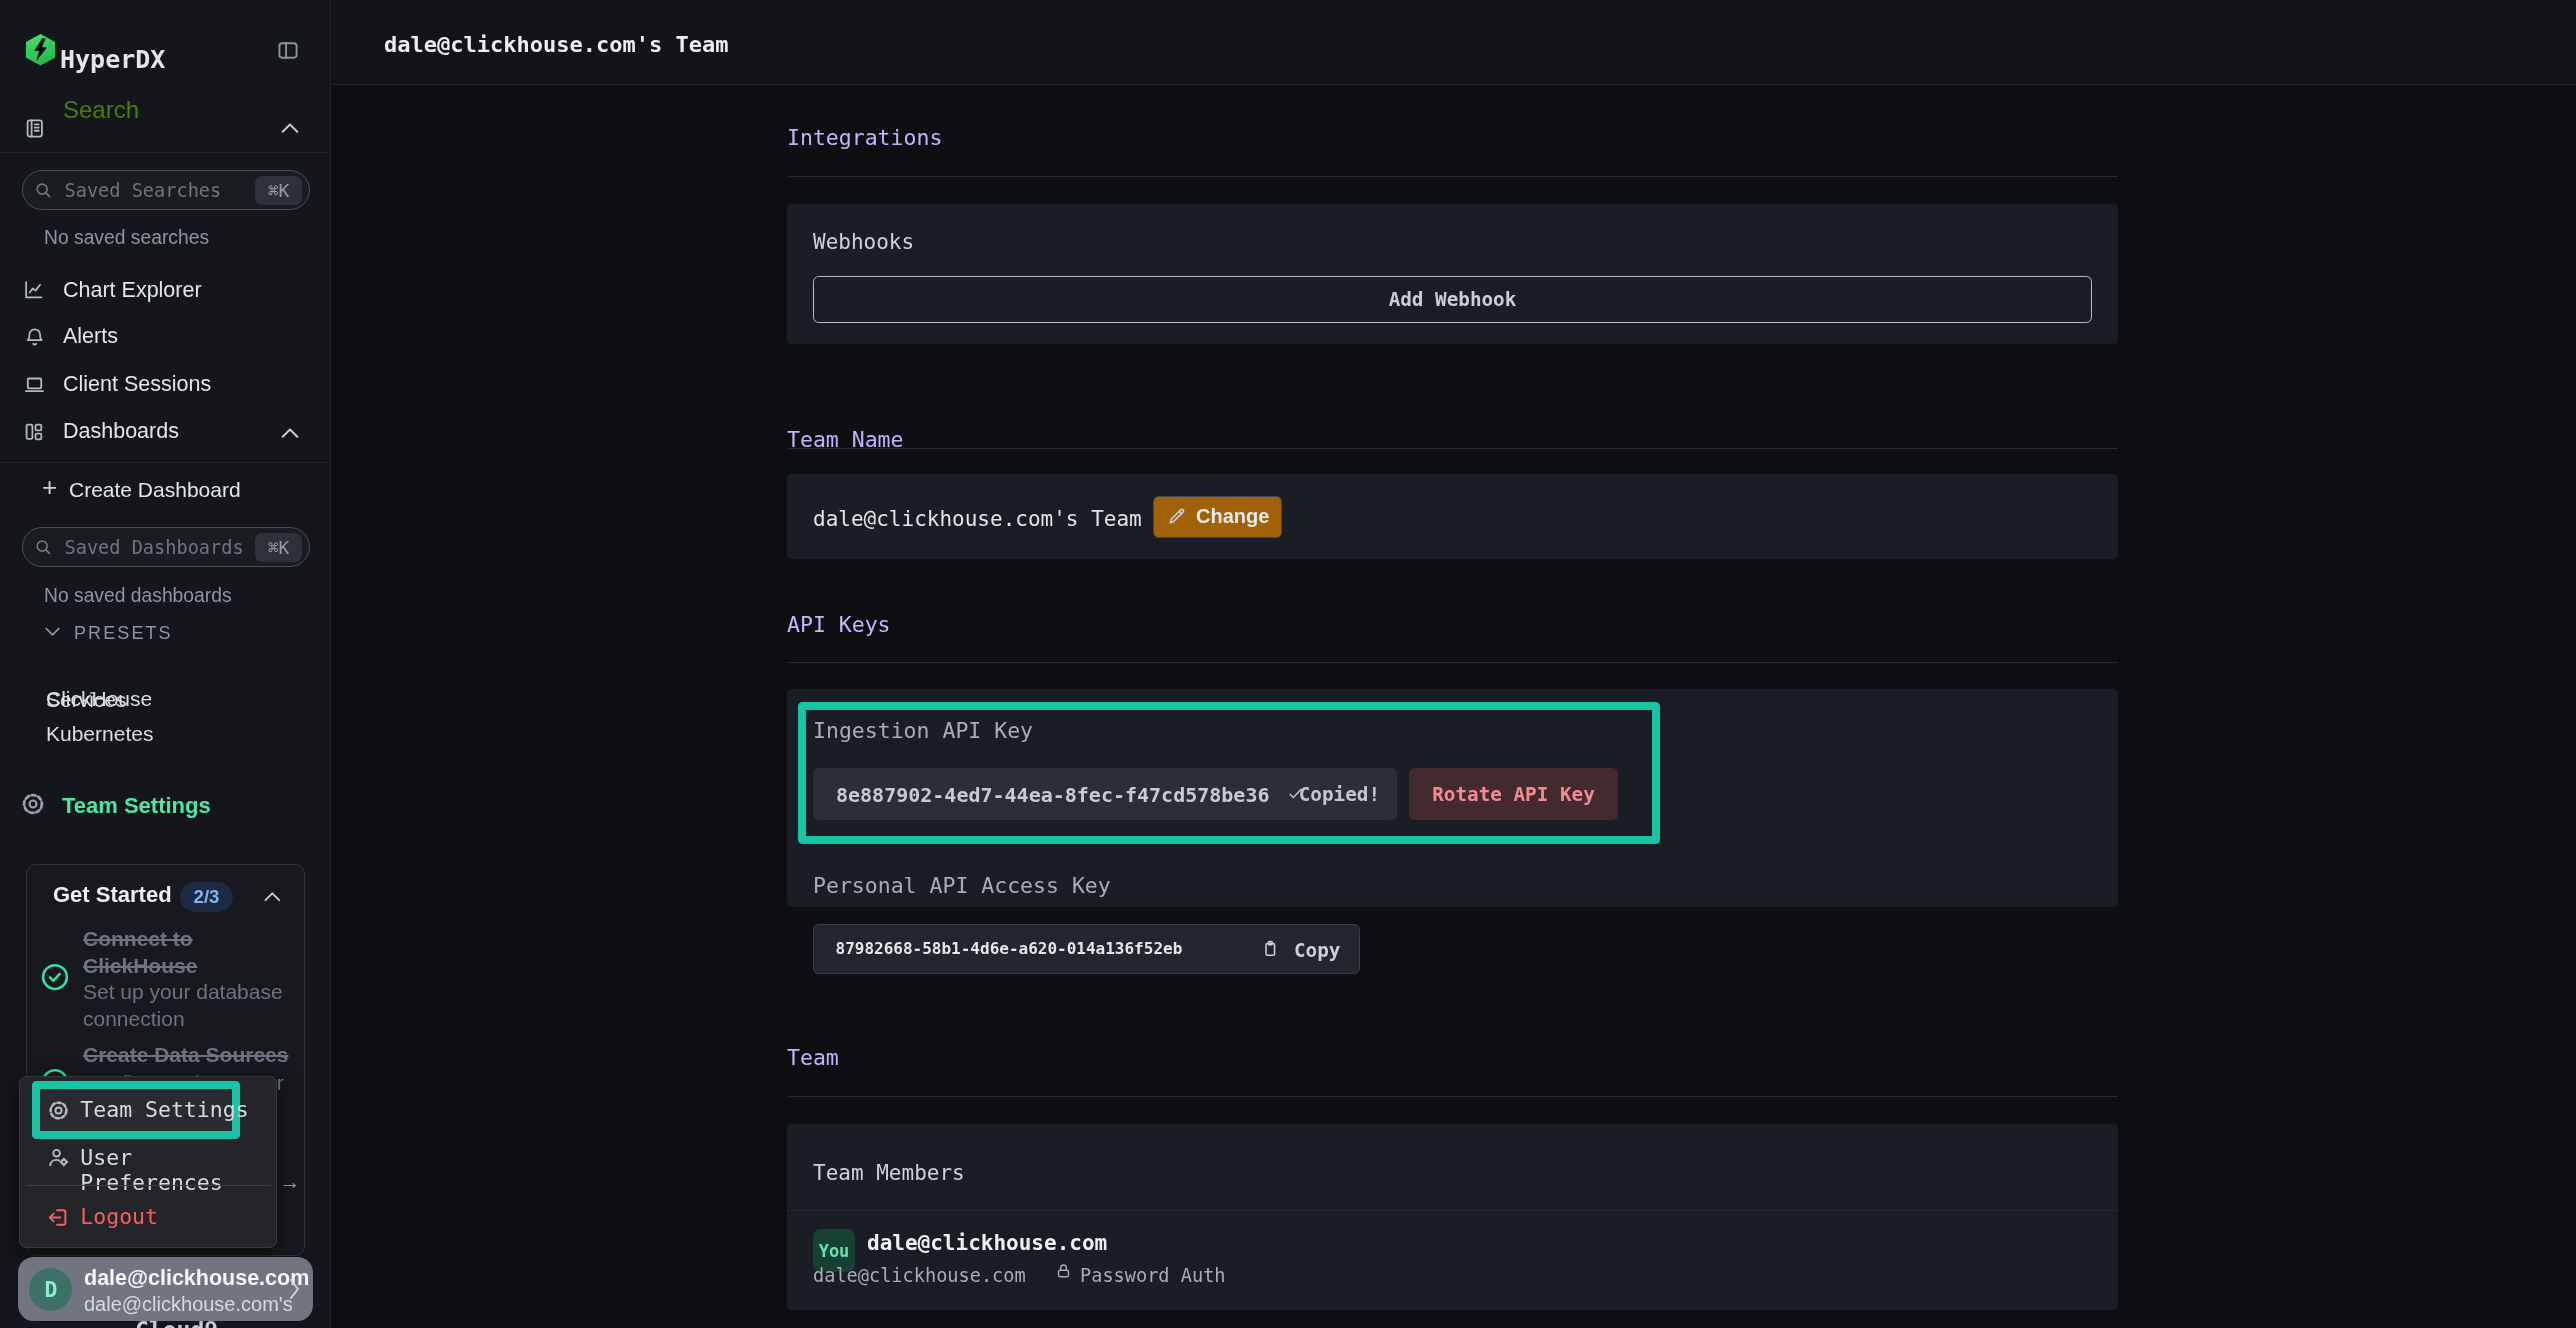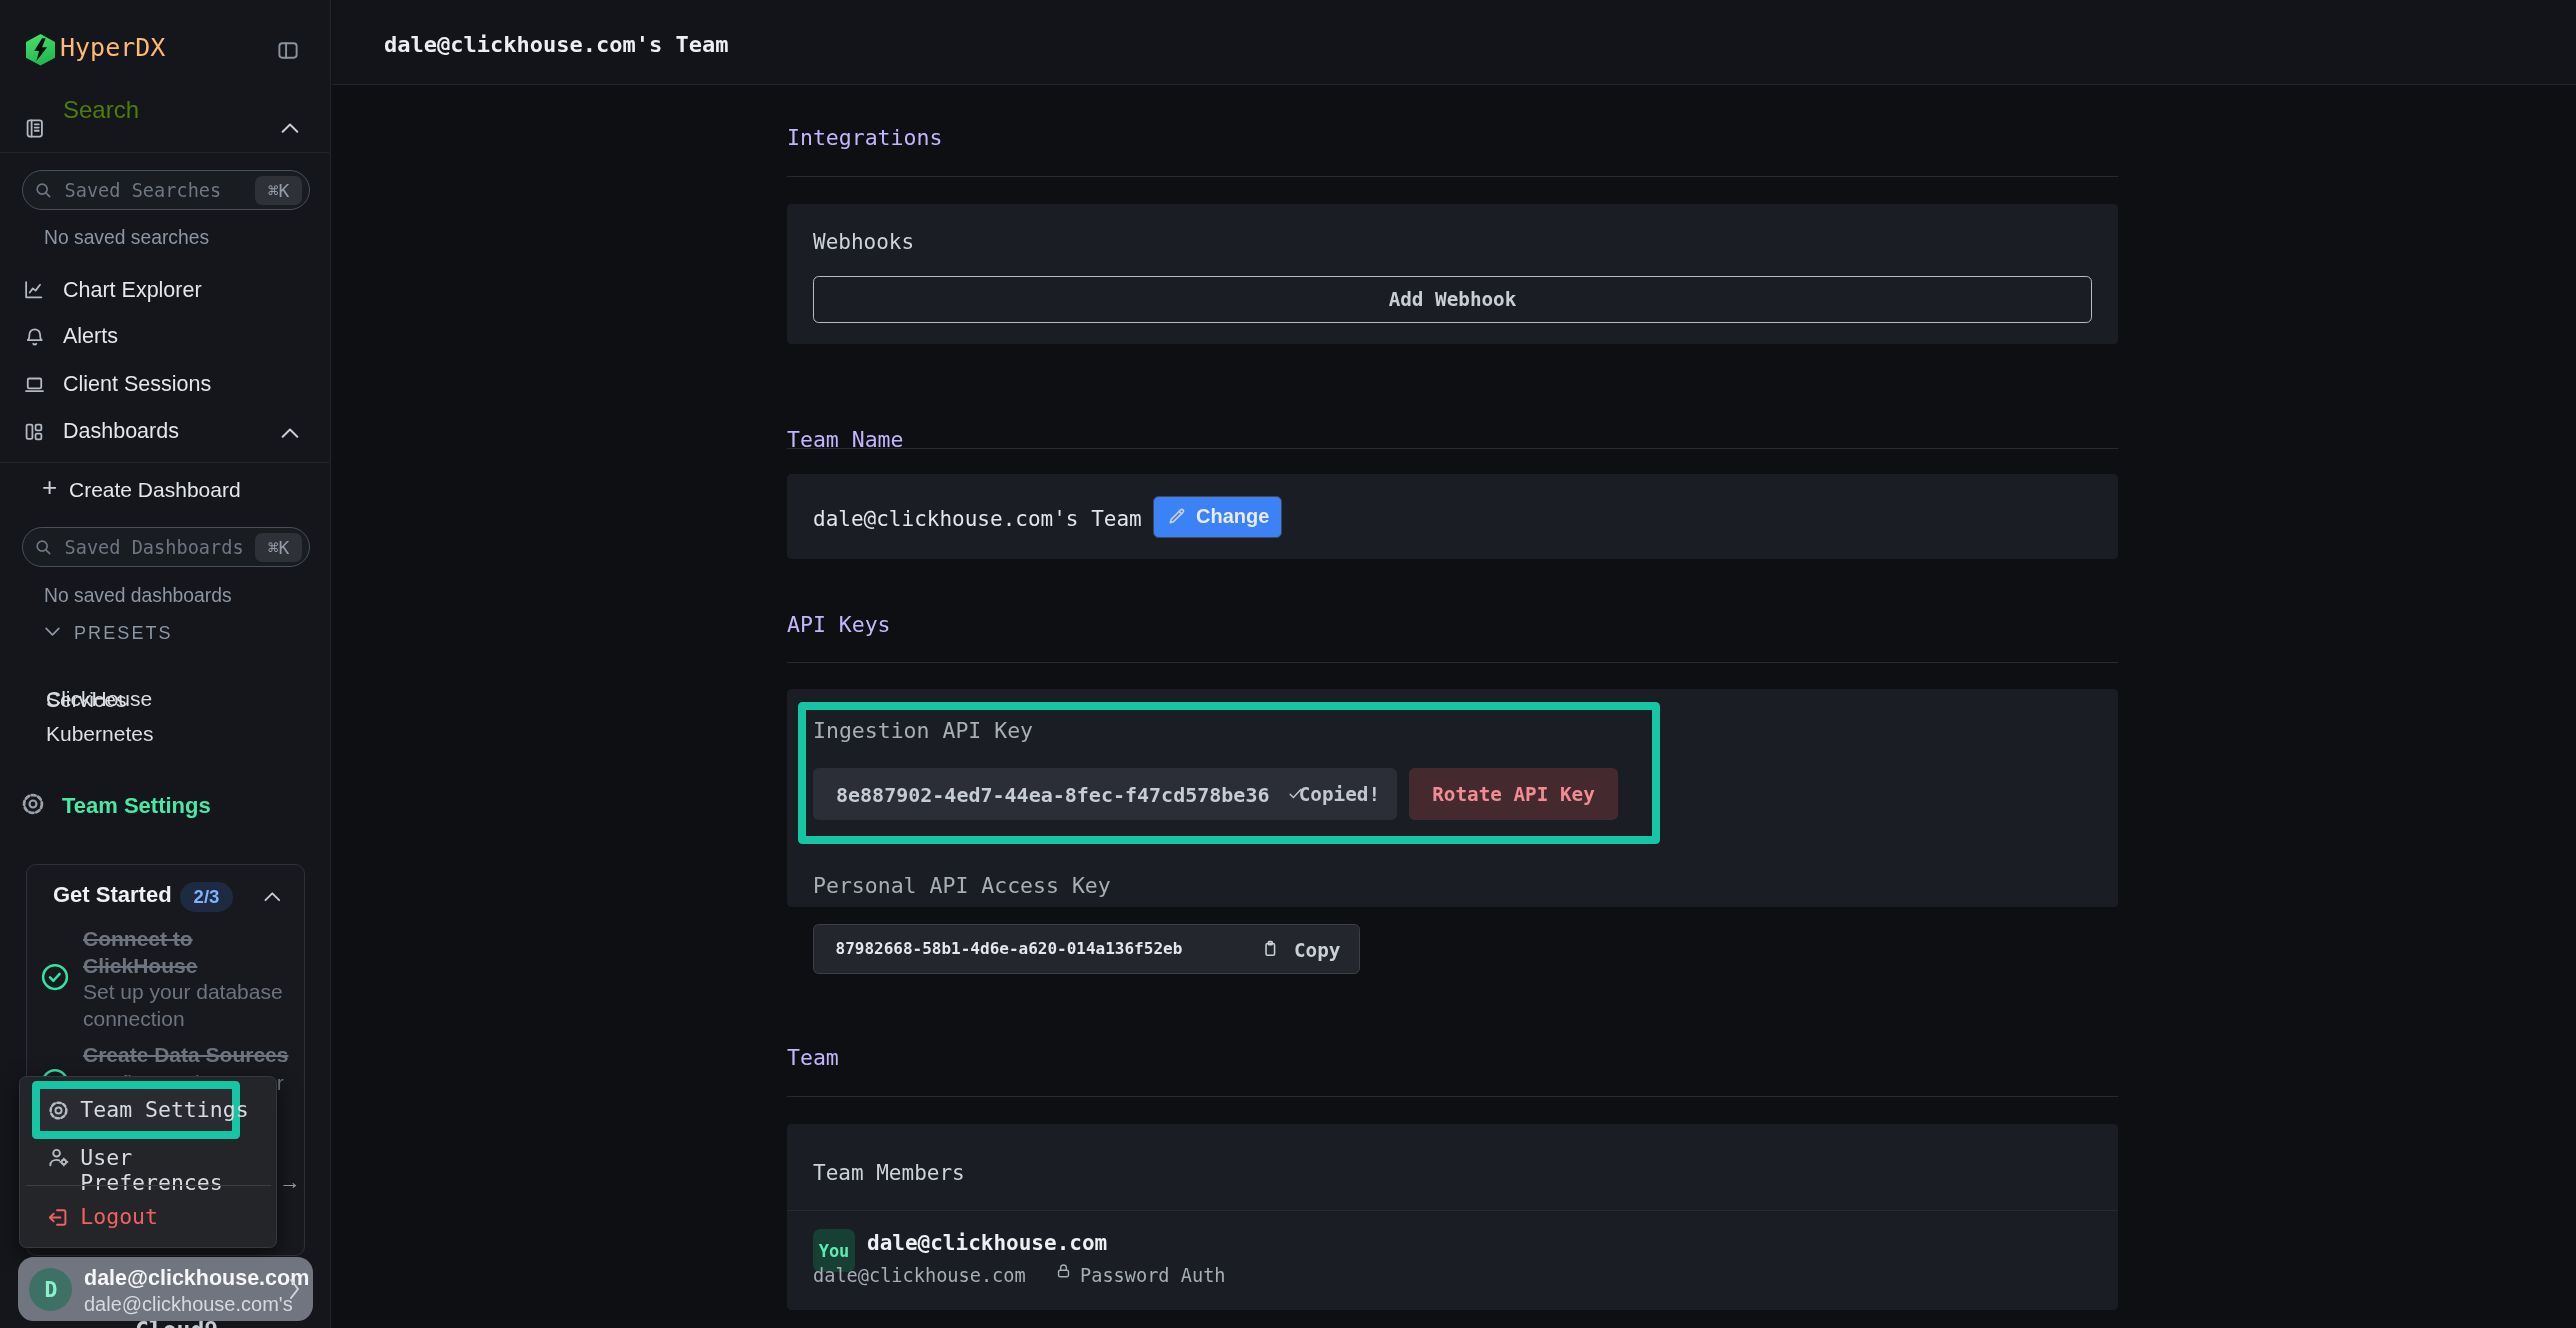--- a/index.html
+++ b/index.html
@@ -55,21 +55,21 @@
 </head>
 <body>
 
 <div id="sidebar">
 
   <div class="abs" style="left:26px;top:34px;width:29px;height:31.5px;background:linear-gradient(160deg,#4ae36b,#19b14c);clip-path:polygon(50% 0,100% 25%,100% 75%,50% 100%,0 75%,0 25%);">
     <svg width="29" height="31.5" viewBox="0 0 24 24">
         <path d="M13.3 2.5L6.8 13h4l-2.3 8.5L17.5 10h-4.2l3-7.5z" fill="#0c1014"></path>
       </svg>
   </div>
-  <div class="abs mono" style="left:60px;top:33px;font-size:25px;font-weight:normal;color:#fdba74;">HyperDX</div>
+  <div class="abs mono" style="left:60px;top:45px;font-size:25px;font-weight:bold;color:#e5e5e5;">HyperDX</div>
   <div class="abs" style="left:275px;top:39px;color:#8b929c;">
     <svg class="ic" width="26" height="23" viewBox="0 0 24 24">
         <rect x="3" y="4.5" width="18" height="15" rx="3"></rect>
         <path d="M10 4.5v15"></path>
       </svg>
   </div>
 
   <div class="abs" style="left:23.6px;top:117px;color:#b3b9c2;">
     <svg class="ic" width="21.5" height="23" viewBox="0 0 24 24">
         <rect x="4" y="3" width="16" height="18" rx="2.5"></rect>
@@ -259,21 +259,21 @@
       <div class="abs mono" style="left:26px;top:72px;width:1279px;height:47px;border:1.4px solid #b7bcc4;border-radius:5.7px;display:flex;align-items:center;justify-content:center;font-size:19.3px;font-weight:bold;color:#c9ced6;">
         <span>Add Webhook</span>
       </div>
     </div>
 
     <div class="section-h mono" style="top:294px;margin-top:46px;">Team Name</div>
     <div class="h-divider" style="top:361px;"></div>
 
     <div class="card" style="top:387px;height:85px;">
       <div class="abs mono" style="left:26px;top:33px;font-size:21px;color:#e2e5ea;">dale@clickhouse.com's Team</div>
-      <div class="abs" style="left:366px;top:22px;width:129px;height:42px;background:#3b82f6;border:1.4px solid #45494f;border-radius:5.7px;">
+      <div class="abs" style="left:366px;top:22px;width:129px;height:42px;background:#a16207;border:1.4px solid #45494f;border-radius:5.7px;">
         <span class="abs" style="left:13px;top:9.3px;color:#c9cdd4;">
           <svg class="ic" width="20" height="20" viewBox="0 0 24 24">
               <path d="M4 20l1-4L16.5 4.5a2 2 0 0 1 2.8 2.8L7.8 18.8 4 20z"></path>
               <path d="M14.5 6.5l3 3"></path>
             </svg>
         </span>
         <span class="abs" style="left:42px;top:7.9px;font-size:20px;font-weight:bold;color:#e9ebee;">Change</span>
       </div>
     </div>
 

